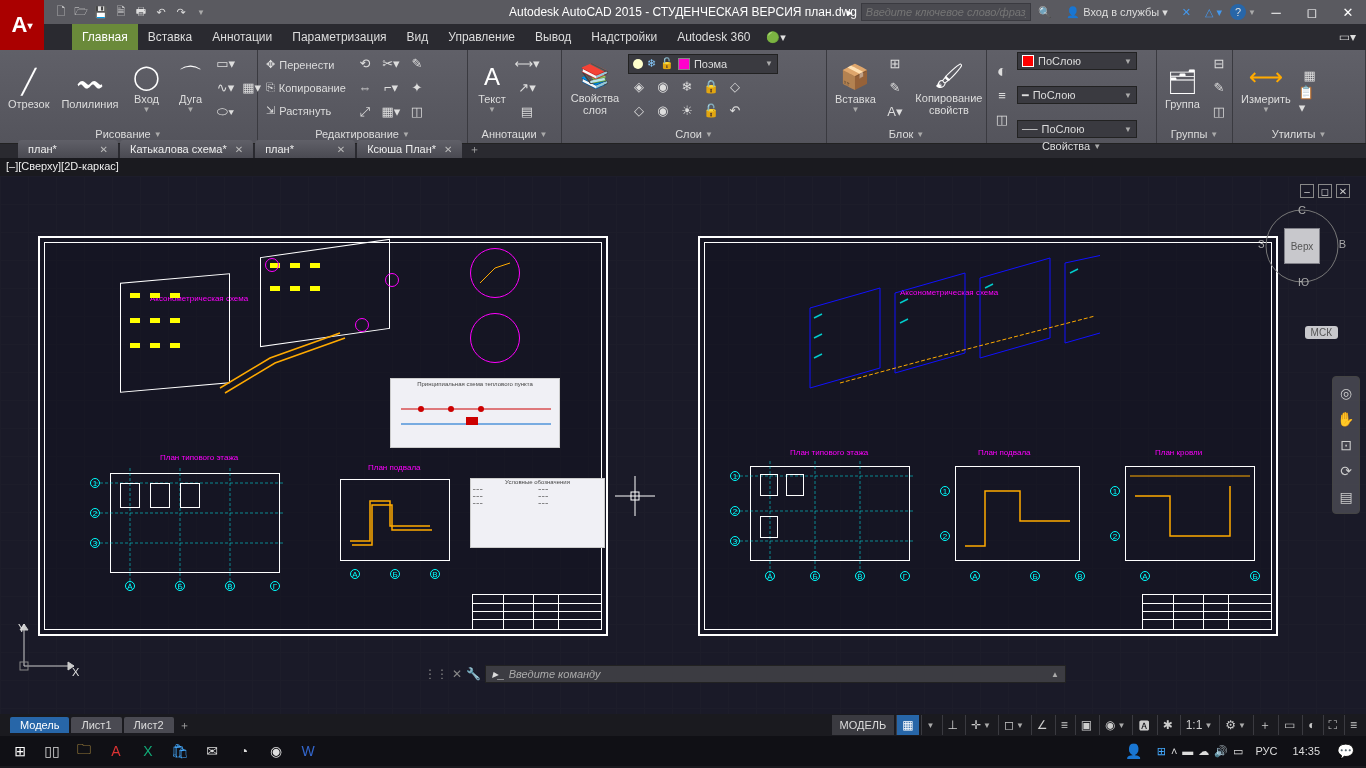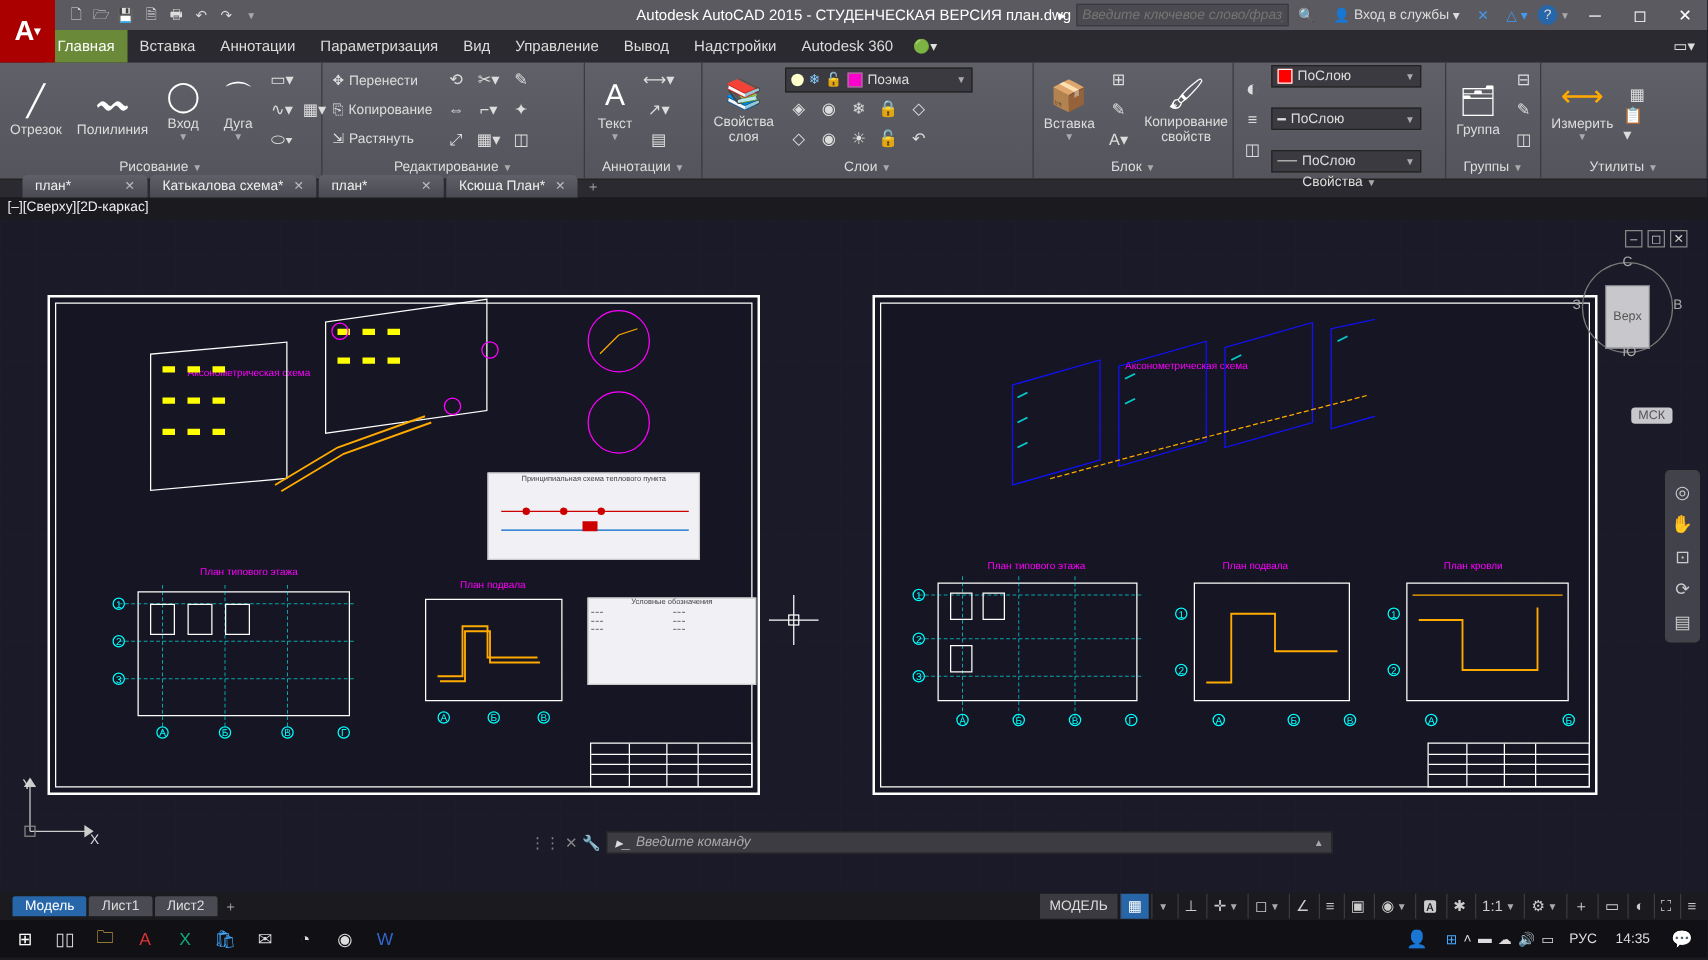--- a/index.html
+++ b/index.html
@@ -13,21 +13,21 @@
 .title-right { margin-left: auto; display: flex; align-items: center; gap: 2px; }
 .search-box { background: #4a4a50; border: 1px solid #3a3a40; width: 170px; height: 18px; padding: 0 4px; color: #aaa; font-style: italic; font-size: 11px; }
 .tr-btn { padding: 0 6px; height: 20px; display: flex; align-items: center; color: #ddd; font-size: 11px; gap: 3px; }
 .win-btns { display: flex; }
 .win-btn { width: 36px; height: 24px; display: flex; align-items: center; justify-content: center; color: #fff; font-size: 13px; }
 
 
 .app-btn { width: 44px; height: 50px; background: #a00; position: absolute; top: 0; left: 0; z-index: 10; display: flex; align-items: center; justify-content: center; color: #fff; font-size: 22px; font-weight: bold; }
 
 
-.ribbon-tabs { height: 26px; background: #2a2a30; display: flex; padding-left: 36px; }
+.ribbon-tabs { height: 26px; background: #2a2a30; display: flex; padding-left: 72px; }
 .ribbon-tab { padding: 0 10px; display: flex; align-items: center; color: #ddd; font-size: 12px; cursor: pointer; }
 .ribbon-tab.active { background: #6a8a3a; color: #fff; }
 .plugin-icon { margin-left: 6px; display: flex; align-items: center; }
 
 .ribbon-body { height: 94px; background: linear-gradient(#606068, #54545c); display: flex; border-bottom: 1px solid #222; }
 .panel { border-right: 1px solid #3a3a40; display: flex; flex-direction: column; }
 .panel-content { flex: 1; display: flex; align-items: center; padding: 2px 4px; gap: 4px; }
 .panel-label { height: 18px; text-align: center; font-size: 11px; color: #ddd; display: flex; align-items: center; justify-content: center; gap: 3px; }
 .big-btn { display: flex; flex-direction: column; align-items: center; justify-content: center; padding: 2px 4px; color: #ddd; font-size: 11px; }
 .big-ico { width: 32px; height: 32px; display: flex; align-items: center; justify-content: center; font-size: 24px; color: #fff; }
@@ -63,21 +63,21 @@
 .cy { color: #0ff; position: absolute; font-size: 8px; border: 1px solid #0ff; width: 10px; height: 10px; border-radius: 50%; display: flex; align-items: center; justify-content: center; }
 
 
 .ucs { position: absolute; left: 14px; bottom: 36px; color: #ddd; font-size: 11px; }
 .ucs .y { position: absolute; bottom: 44px; left: 4px; }
 .ucs .x { position: absolute; bottom: 0; left: 58px; }
 .ucs svg { stroke: #ccc; }
 
 
 .navcube { position: absolute; right: 26px; top: 32px; width: 76px; height: 76px; }
-.cube-face { position: absolute; left: 20px; top: 20px; width: 36px; height: 51px; background: #c8c8cc; border: 1px solid #808088; display: flex; align-items: center; justify-content: center; color: #555; font-size: 10px; }
+.cube-face { position: absolute; left: 20px; top: 20px; width: 36px; height: 36px; background: #c8c8cc; border: 1px solid #808088; display: flex; align-items: center; justify-content: center; color: #555; font-size: 10px; }
 .nc-lbl { position: absolute; color: #aaa; font-size: 11px; }
 .wcs-badge { position: absolute; right: 28px; top: 150px; background: #c8c8cc; border-radius: 3px; padding: 1px 6px; color: #555; font-size: 10px; }
 
 
 .navbar { position: absolute; right: 6px; top: 200px; width: 28px; background: rgba(88,88,96,.65); border: 1px solid #444; border-radius: 4px; display: flex; flex-direction: column; gap: 6px; padding: 6px 0; align-items: center; }
 .nav-ico { width: 20px; height: 20px; color: #ccc; font-size: 14px; display: flex; align-items: center; justify-content: center; }
 
 
 .vp-ctrls { position: absolute; right: 16px; top: 8px; display: flex; gap: 4px; }
 .vp-ctrl { width: 14px; height: 14px; border: 1px solid #888; color: #ccc; font-size: 10px; display: flex; align-items: center; justify-content: center; }

